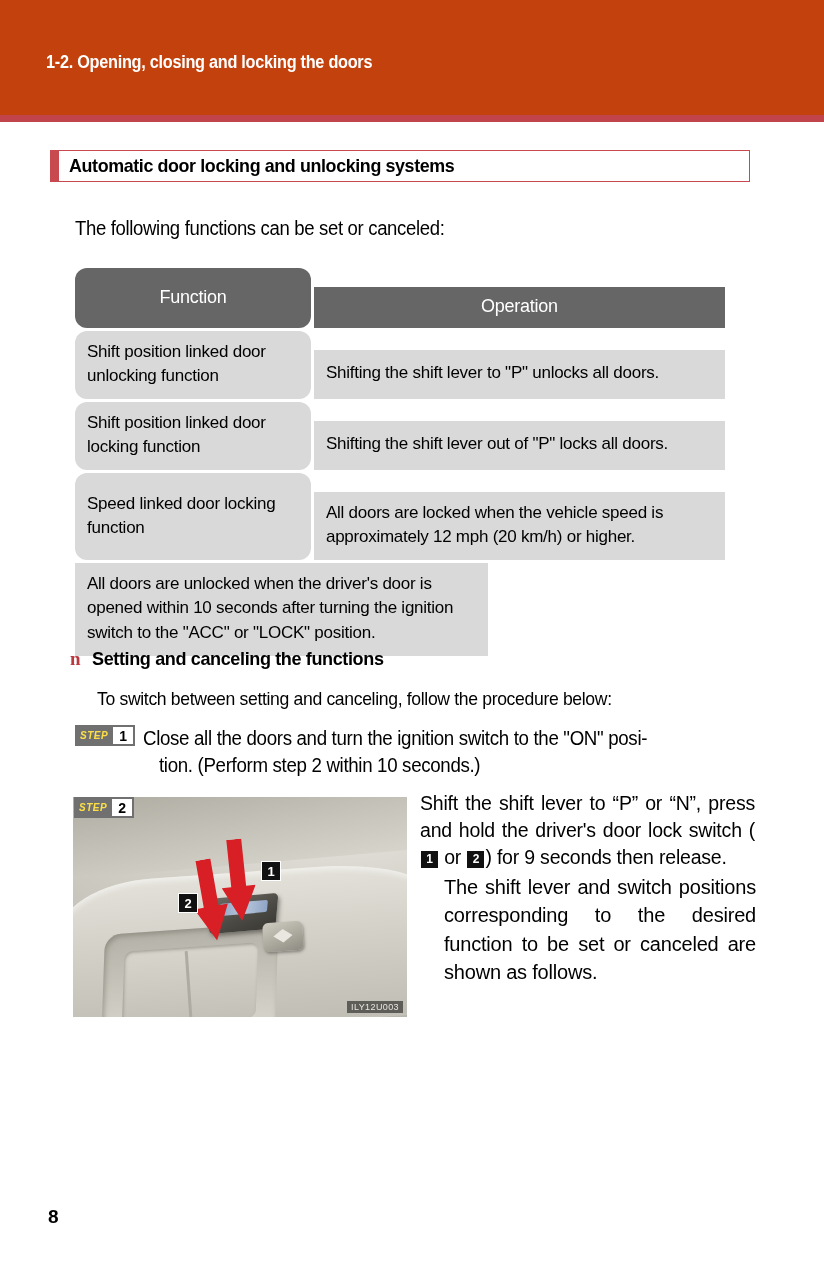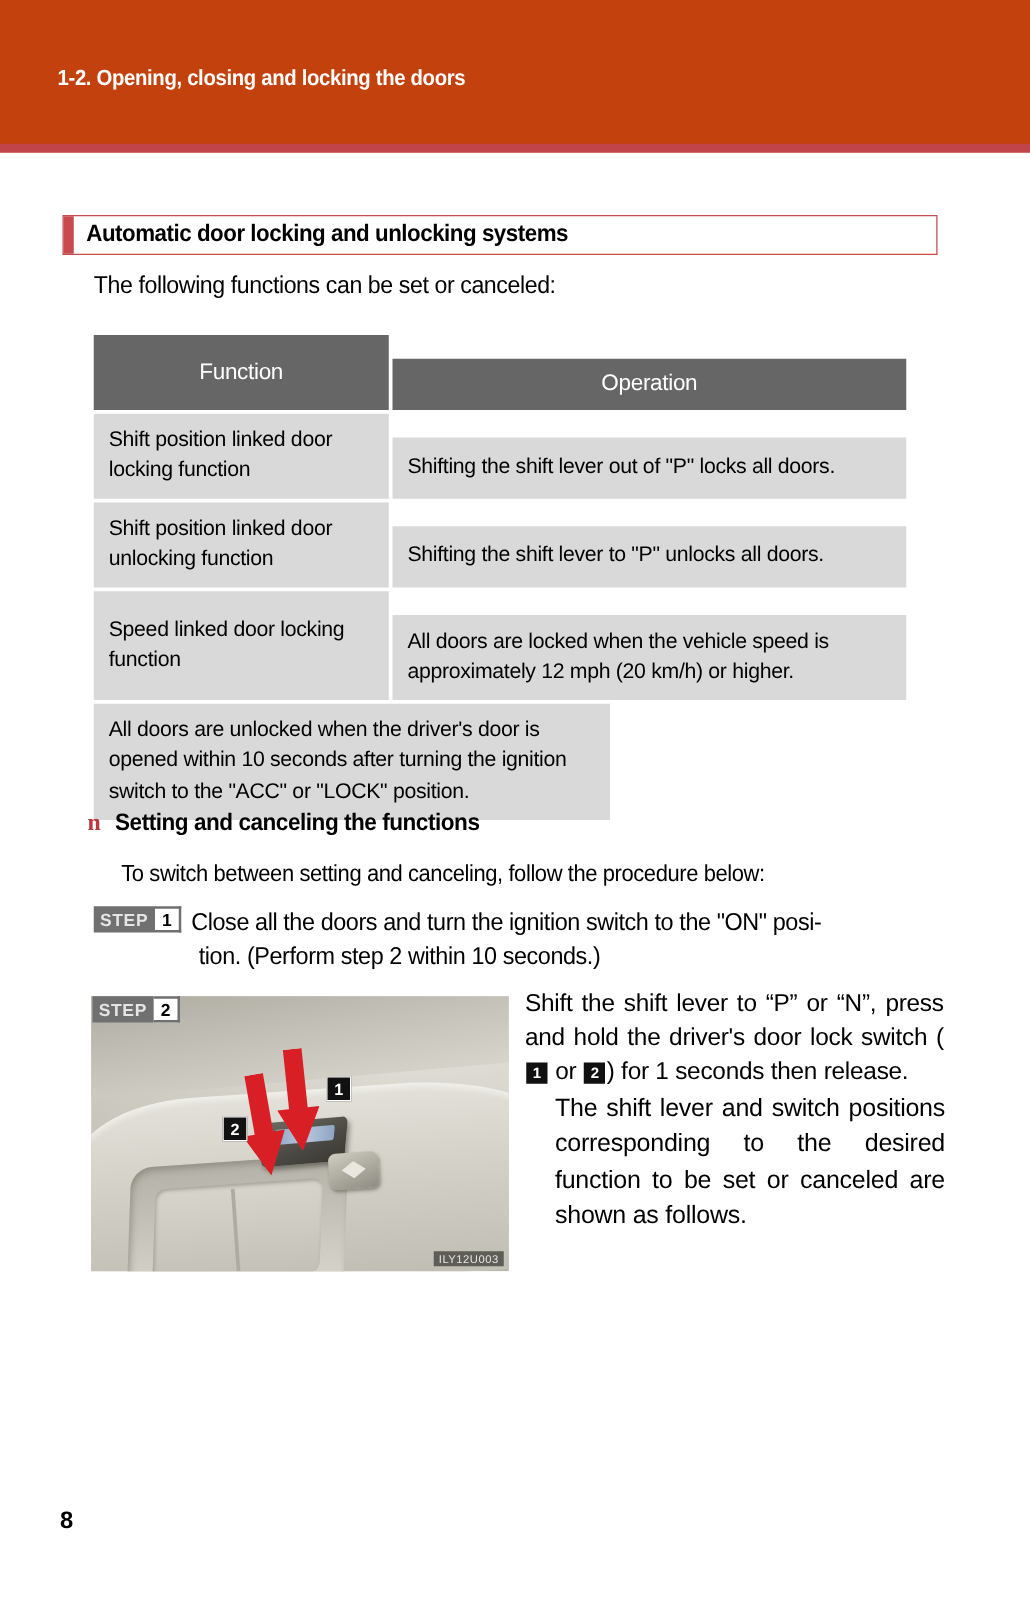--- a/index.html
+++ b/index.html
@@ -35,21 +35,21 @@
     letter-spacing: -0.3px;
     color: #ffffff;
     white-space: nowrap;
     transform: scaleX(0.93);
     transform-origin: left center;
   }
 
   
   .section-head {
     position: absolute;
-    left: 50px; top: 172px;
+    left: 50px; top: 150px;
     width: 700px; height: 32px;
     border: 1.5px solid #c8494e;
     background: #ffffff;
     padding-left: 39px;
   }
   .section-head-bar {
     position: absolute;
     left: 0; top: 0;
     width: 8px; height: 100%;
     background: #c8494e;
@@ -94,21 +94,21 @@
   }
   .tcell {
     background: #d9d9d9;
     display: flex;
     align-items: center;
     padding: 9px 12px 11px 12px;
     font-size: 17px;
     line-height: 1.42;
     letter-spacing: -0.25px;
   }
-  .col-fn { width: 237px; }
+  .col-fn { width: 237px; border-radius: 12px; }
   .col-op { width: 413px; }
   .trow + .trow { margin-top: 3px; }
   .col-fn + .col-op { margin-left: 3px; margin-top: 19px; }
 
   
   .subsec {
     position: absolute;
     left: 70px; top: 648px;
     display: flex;
     align-items: baseline;
@@ -141,28 +141,29 @@
 
   
   .step-badge {
     display: inline-flex;
     align-items: stretch;
     height: 21px;
     vertical-align: -3px;
   }
   .step-badge .step-word {
     background: #707070;
-    color: #e5e5e5;
-    font-size: 14px;
+    color: #fde047;
+    font-size: 10px;
     font-weight: bold;
     letter-spacing: 0.5px;
     padding: 0 5px;
     display: flex;
     align-items: center;
     line-height: 1;
+    font-style: italic;
   }
   .step-badge .step-num {
     background: #ffffff;
     color: #000000;
     font-size: 14px;
     font-weight: bold;
     padding: 0 6px;
     display: flex;
     align-items: center;
     border: 2px solid #707070;
@@ -394,27 +395,27 @@
 <div class="intro">The following functions can be set or canceled:</div>
 
 <div class="table">
 
   <div class="trow thead">
     <div class="tcell col-fn">Function</div>
     <div class="tcell col-op">Operation</div>
   </div>
 
   <div class="trow">
+    <div class="tcell col-fn">Shift position linked door unlocking function</div>
+    <div class="tcell col-op">Shifting the shift lever to "P" unlocks all doors.</div>
+  </div>
+
+  <div class="trow">
     <div class="tcell col-fn">Shift position linked door locking function</div>
     <div class="tcell col-op">Shifting the shift lever out of "P" locks all doors.</div>
-  </div>
-
-  <div class="trow">
-    <div class="tcell col-fn">Shift position linked door unlocking function</div>
-    <div class="tcell col-op">Shifting the shift lever to "P" unlocks all doors.</div>
   </div>
 
   <div class="trow">
     <div class="tcell col-fn">Speed linked door locking function</div>
     <div class="tcell col-op">All doors are locked when the vehicle speed is approximately 12 mph (20 km/h) or higher.</div>
   </div>
 
   <div class="trow">
     <div class="tcell col-op">All doors are unlocked when the driver's door is opened within 10 seconds after turning the ignition switch to the "ACC" or "LOCK" position.</div>
   </div>
@@ -455,18 +456,18 @@
     <div class="photo-code">ILY12U003</div>
   </div>
 </div>
 
 <span class="step-badge step2-badge">
   <span class="step-word">STEP</span>
   <span class="step-num">2</span>
 </span>
 
 <div class="side-para">
-  <span>Shift the shift lever to “P” or “N”, press and hold the driver's door lock switch (</span><span class="inline-badge">1</span><span> or </span><span class="inline-badge">2</span><span>) for 1 seconds then release.</span>
+  <span>Shift the shift lever to “P” or “N”, press and hold the driver's door lock switch (</span><span class="inline-badge">1</span><span> or </span><span class="inline-badge">2</span><span>) for 9 seconds then release.</span>
 </div>
 
 <div class="side-note">The shift lever and switch positions corresponding to the desired function to be set or canceled are shown as follows.</div>
 
 <div class="page-num">8</div>
 
 </body></html>

